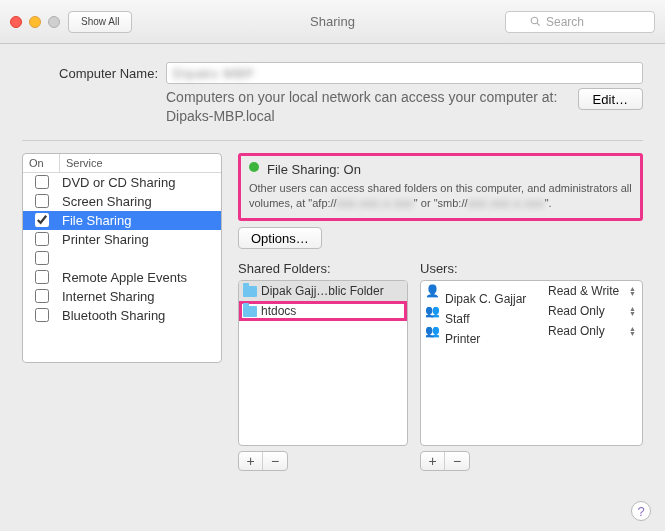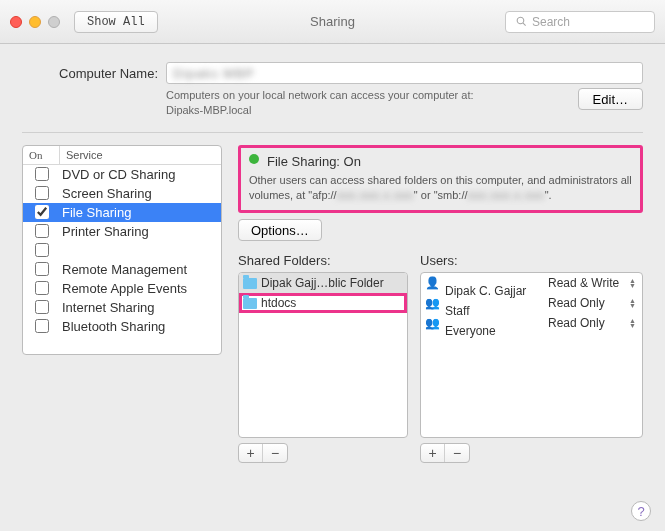--- a/index.html
+++ b/index.html
@@ -4,44 +4,44 @@
 <style>
 * { box-sizing: border-box; margin: 0; padding: 0; font-family: -apple-system, "Helvetica Neue", Arial, sans-serif; }
 body { background: #ececec; width: 665px; height: 531px; overflow: hidden; font-size: 13px; color: #333; }
 
 .titlebar { height: 44px; background: linear-gradient(#f7f7f7,#e8e8e8); border-bottom: 1px solid #c7c7c7; display: flex; align-items: center; padding: 0 10px; position: relative; }
 .traffic { display: flex; gap: 7px; }
 .tl { width: 12px; height: 12px; border-radius: 50%; }
 .tl.r{background:#ff5f57;border:1px solid #e33e32;}
 .tl.y{background:#ffbd2e;border:1px solid #e09e3e;}
 .tl.g{background:#cfcfcf;border:1px solid #b0b0b0;}
-.tbtn { margin-left: 14px; height: 22px; padding: 0 12px; background: linear-gradient(#fff,#f2f2f2); border:1px solid #c3c3c3; border-radius:4px; font-size:12px; color:#444; display:flex; align-items:center;font-family:Liberation Mono, monospace; }
+.tbtn { margin-left: 8px; height: 22px; padding: 0 12px; background: linear-gradient(#fff,#f2f2f2); border:1px solid #c3c3c3; border-radius:4px; font-size:10px; color:#444; display:flex; align-items:center; }
 .title { position:absolute; left:50%; transform:translateX(-50%); color:#6d6d6d; font-size:13px; }
-.search { margin-left:auto; width:150px; height:22px; background:#fff; border:1px solid #c9c9c9; border-radius:4px; display:flex; align-items:center; padding:0 10px; color:#a5a5a5; font-size:12px; gap:5px;}
+.search { margin-left:auto; width:150px; height:22px; background:#fff; border:1px solid #c9c9c9; border-radius:4px; display:flex; align-items:center; padding:0 24px; color:#a5a5a5; font-size:12px; gap:5px;}
 .search svg{width:11px;height:11px;fill:#a5a5a5;}
 
 .content { padding: 12px 22px 18px 22px; }
 
 .cname-row { display:flex; align-items:center; gap:8px; margin: 6px 0 4px 0;}
 .cname-label { width:136px; text-align:right; font-size:13px; }
 .cname-input { flex:1; height:22px; background:#fff; border:1px solid #c3c3c3; border-radius:3px; padding:3px 6px; display:flex; align-items:center;}
 .blur { filter: blur(3px); color:#888; letter-spacing:1px;}
 .hint-row { display:flex; margin-top:4px; }
 .hint-spacer{width:144px;}
-.hint-text{flex:1;font-size:11px;color:#666; line-height:1.35;}
+.hint-text{flex:1;font-size:14px;color:#666; line-height:1.35;}
 .editbtn{height:22px;padding:0 14px;background:linear-gradient(#fff,#f1f1f1);border:1px solid #bdbdbd;border-radius:4px;font-size:13px;margin-left:12px;align-self:flex-start;}
 
 hr.sep{border:none;border-top:1px solid #cfcfcf;margin:14px 0 12px 0;}
 
 .cols{display:flex;gap:16px;}
 
 .services{width:200px;}
 .svc-box{height:210px;background:#fff;border:1px solid #bcbcbc;border-radius:4px;overflow:hidden;}
 .svc-head{display:flex;border-bottom:1px solid #d8d8d8;font-size:11px;color:#555;}
-.svc-head .h1{width:37px;padding:3px 6px;border-right:1px solid #d8d8d8;font-family:Liberation Serif, serif;}
+.svc-head .h1{width:37px;padding:3px 6px;border-right:1px solid #d8d8d8;}
 .svc-head .h2{flex:1;padding:3px 6px;}
 .svc-row{display:flex;align-items:center;height:19px;font-size:13px;}
 .svc-row .cb{width:37px;display:flex;justify-content:center;}
 .svc-row .cb input{width:14px;height:14px;}
 .svc-row .lbl{flex:1;padding-left:2px;}
 .svc-row.sel{background:#3b82f6;color:#fff;}
 .svc-row.sel .cb input{accent-color:#fff;}
 
 .right{flex:1;display:flex;flex-direction:column;}
 .status-box{border:3px solid #ec348b;border-radius:3px;padding:6px 8px 8px 8px;}
@@ -145,26 +145,20 @@
             </div>
             <div class="svc-row">
               <div class="cb">
                 <input type="checkbox" style="">
               </div>
             </div>
             <div class="svc-row">
               <div class="cb">
                 <input type="checkbox" style="">
               </div>
-              <div class="lbl">Remote Management</div>
-            </div>
-            <div class="svc-row">
-              <div class="cb">
-                <input type="checkbox" style="">
-              </div>
               <div class="lbl">Remote Apple Events</div>
             </div>
             <div class="svc-row">
               <div class="cb">
                 <input type="checkbox" style="">
               </div>
               <div class="lbl">Internet Sharing</div>
             </div>
             <div class="svc-row">
               <div class="cb">
@@ -230,21 +224,21 @@
                 <div class="perm">
                   <span>Read Only</span>
                   <span class="stepper">
                     <span>▲</span>
                     <span>▼</span>
                   </span>
                 </div>
               </div>
               <div class="urow">
                 <div class="uicon">👥</div>
-                <div class="uname">Everyone</div>
+                <div class="uname">Printer</div>
                 <div class="perm">
                   <span>Read Only</span>
                   <span class="stepper">
                     <span>▲</span>
                     <span>▼</span>
                   </span>
                 </div>
               </div>
             </div>
           <div class="pm">

